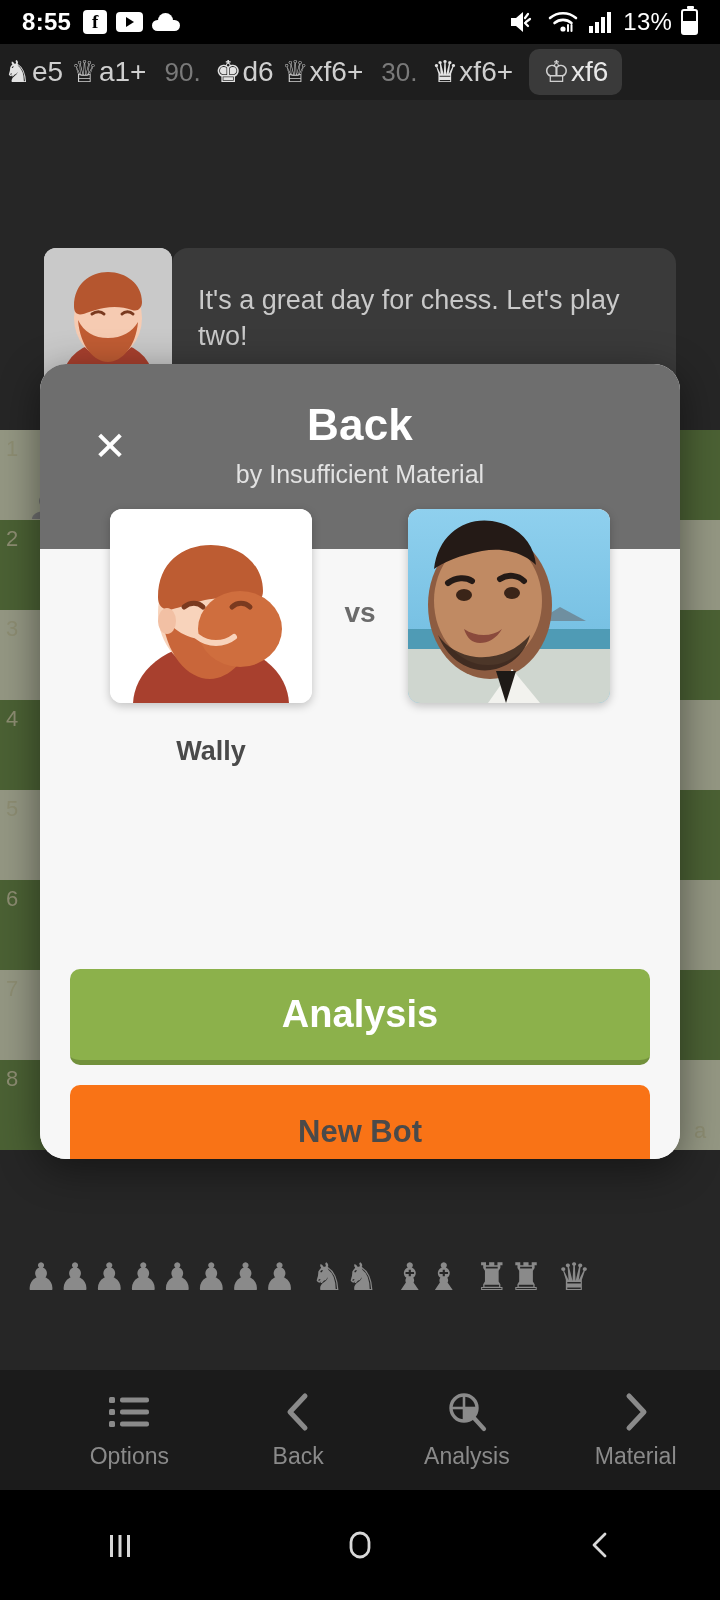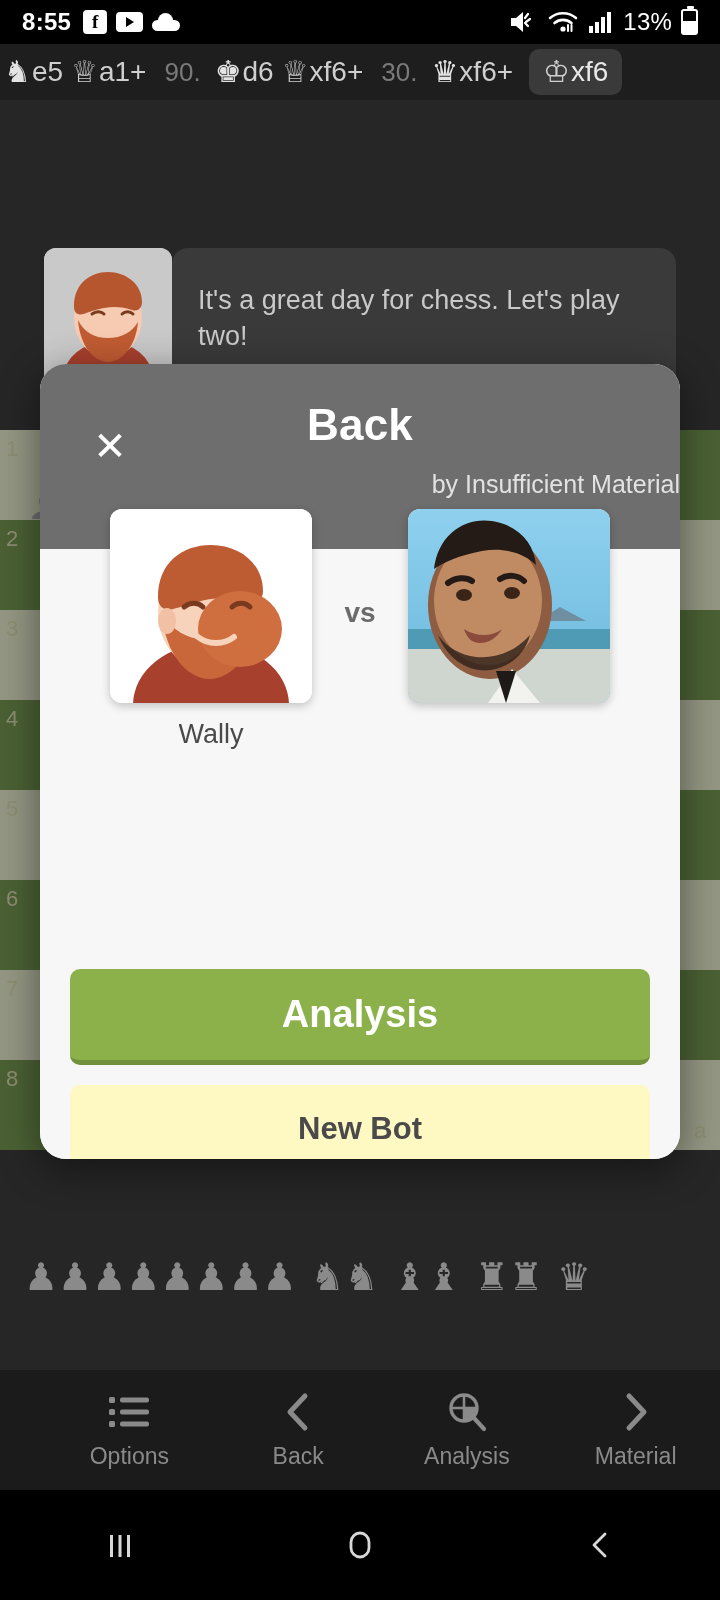--- a/index.html
+++ b/index.html
@@ -118,55 +118,55 @@
   }
   .modal-close {
     position:absolute; left:50px; top:62px; width:40px; height:40px;
     color:#fff; font-size:40px; line-height:40px; font-weight:400; text-align:center;
   }
   .modal-title {
     text-align:center; padding-top:36px; color:#fff;
     font-size:44px; font-weight:700; letter-spacing:.2px;
   }
   .modal-sub {
-    text-align:right; margin-top:20px; color:#e2e2e2; font-size:25px;
+    text-align:center; margin-top:10px; color:#e2e2e2; font-size:25px;
   }
   .modal-body { position:relative; background:#f7f7f7; height:610px; padding:0 30px; }
 
   .players {
     position:absolute; top:-40px; left:0; width:640px; height:240px;
     display:flex; align-items:flex-start; justify-content:center; gap:0;
   }
   .pcard { width:202px; display:flex; flex-direction:column; align-items:center; }
   .pthumb {
     width:202px; height:194px; border-radius:12px; background:#fff;
     box-shadow:0 3px 10px rgba(0,0,0,.22); overflow:hidden; position:relative;
   }
   .pname {
-    margin-top:16px; font-size:27px; font-weight:400; color:#4a4a4a;
+    margin-top:33px; font-size:27px; font-weight:700; color:#4a4a4a;
     max-width:200px; overflow:hidden; white-space:nowrap;
   }
   .vs {
     width:96px; text-align:center; font-size:28px; font-weight:700; color:#6b6b6b;
     align-self:flex-start; margin-top:88px;
   }
 
   .btns { position:absolute; top:420px; left:30px; width:580px; }
   .btn {
     display:flex; align-items:center; justify-content:center;
     border-radius:10px; font-weight:700; user-select:none;
   }
   .btn-primary {
     height:96px; background:#8cb14b; color:#fff; font-size:38px;
     border-bottom:5px solid #72913c; margin-bottom:20px;
   }
   .btn-row { display:flex; gap:16px; margin-bottom:22px; }
   .btn-sec {
-    flex:1; height:96px; background:#fef9c3; color:#4a4a4a; font-size:31px;
-    border-bottom:8px solid #000000;
+    flex:1; height:96px; background:#f97316; color:#4a4a4a; font-size:31px;
+    border-bottom:3px solid #000000;
   }
 
   
   .tabbar {
     position:absolute; top:1370px; left:0; width:720px; height:120px;
     background:#1b1b1b; display:flex; align-items:center;padding-left:45px;
   }
   .tab { flex:1; display:flex; flex-direction:column; align-items:center; gap:10px; color:#8a8a8a; }
   .tab-lbl { font-size:23px; }
   .tab-ico { height:42px; display:flex; align-items:center; justify-content:center; }

